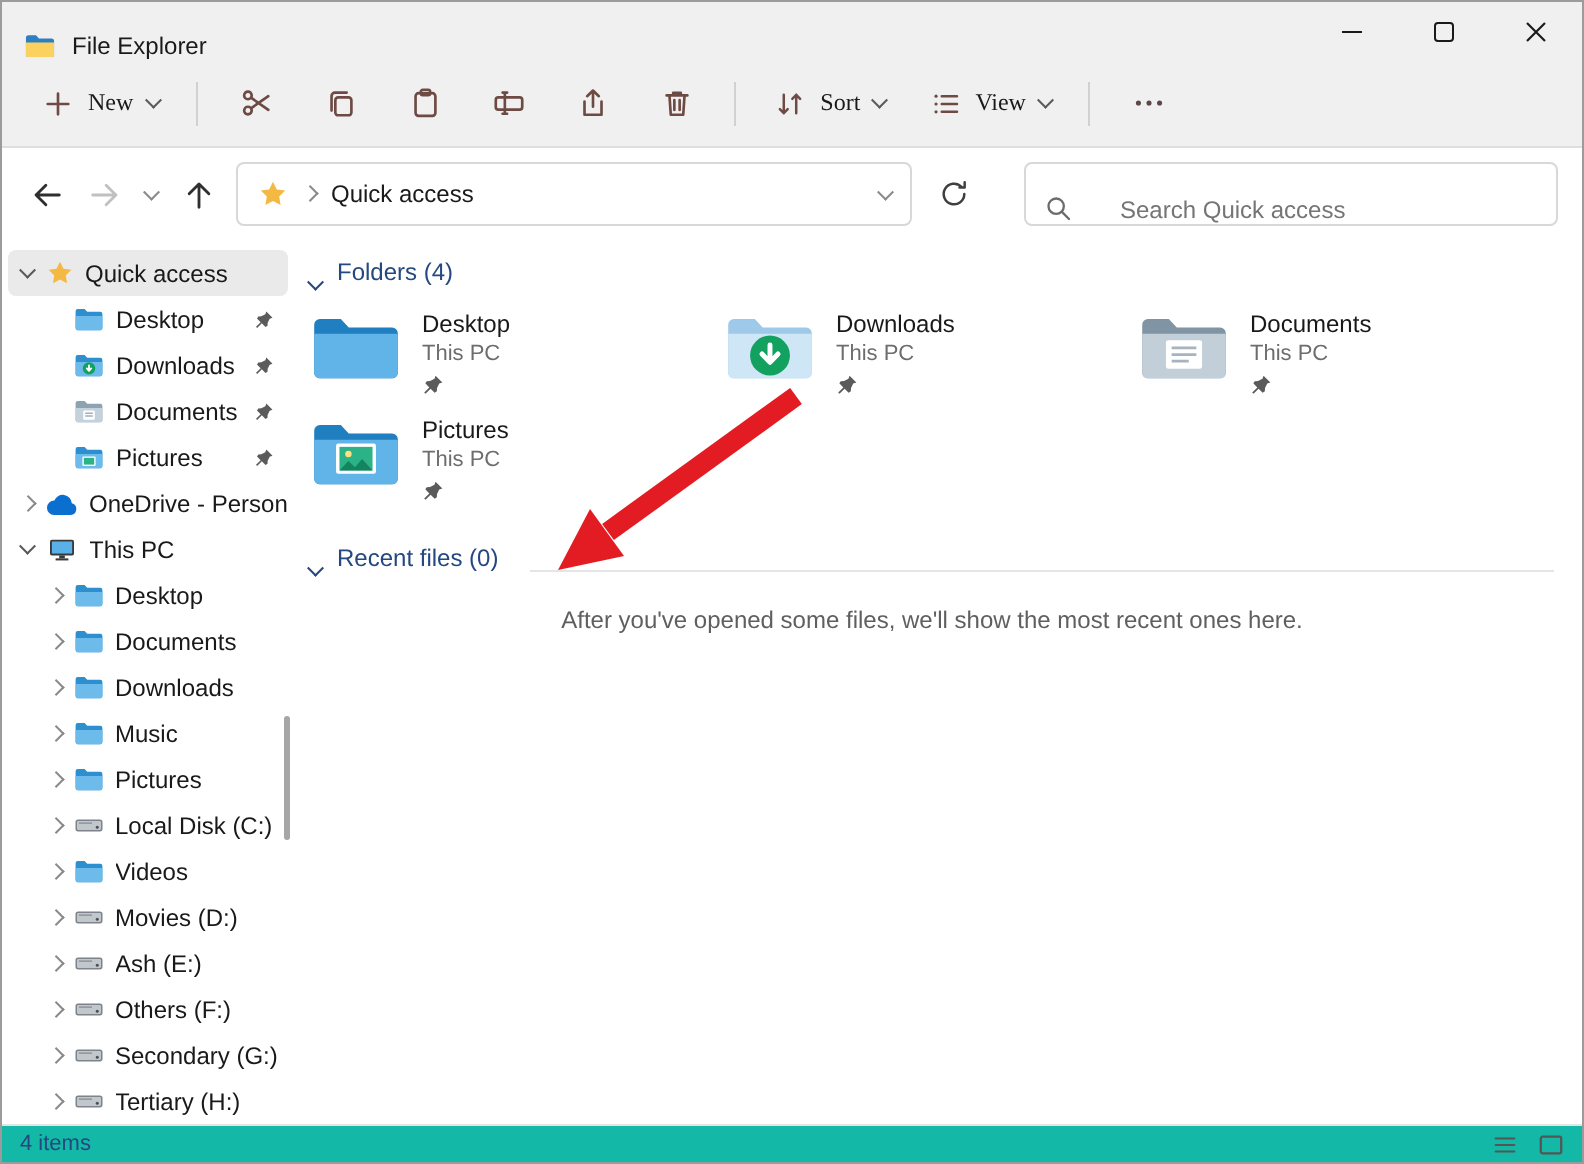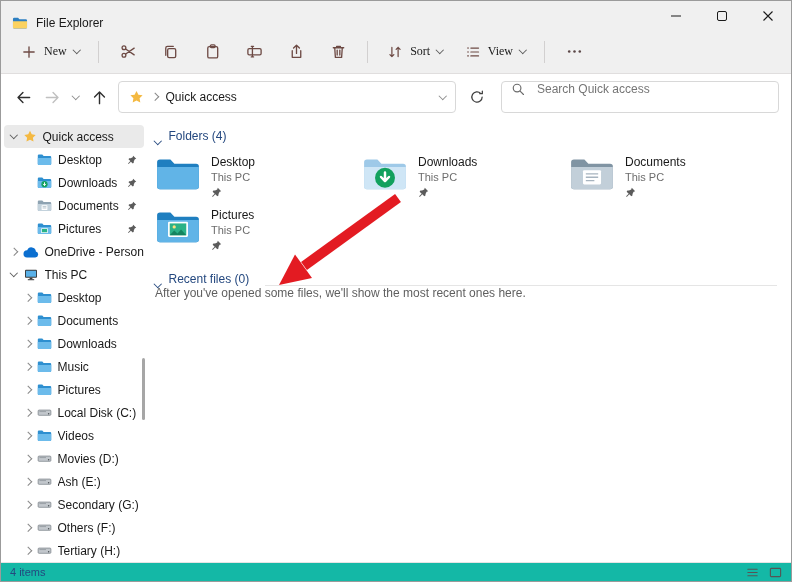--- a/index.html
+++ b/index.html
@@ -21,21 +21,21 @@
   .chev.d{transform:rotate(45deg);margin-top:-3px}
   .chev.r{transform:rotate(-45deg)}
   .chev.blue{border-color:#24487f}
   .chev.gray{border-color:#8a8a8a}
   
   .navbar{height:46px;background:#fff;display:flex;align-items:center;padding:0 12px 0 8px;flex:0 0 auto}
   .nav-btn{width:29px;height:30px;display:flex;align-items:center;justify-content:center;border:none;background:transparent;border-radius:4px}
   .breadcrumb{width:338px;height:32px;border:1px solid #d8d8d8;border-radius:4px;background:#fff;display:flex;align-items:center;padding:0 10px;gap:8px;margin-left:4px}
   .bc-label{font-size:12px;color:#1a1a1a}
   .bc-caret{margin-left:auto}
-  .searchbox{flex:1;height:32px;border:1px solid #d8d8d8;border-radius:4px;display:flex;align-items:flex-start;padding:0 9px;gap:11px;margin-left:10px;background:#fff}
+  .searchbox{flex:1;height:32px;border:1px solid #d8d8d8;border-radius:4px;display:flex;align-items:flex-end;padding:0 9px;gap:23px;margin-left:21px;background:#fff}
   .searchbox input{border:none;outline:none;flex:1;font-size:12px;font-family:inherit;color:#333;background:transparent}
   .searchbox input::placeholder{color:#757575}
   
   .main{flex:1;display:flex;overflow:hidden;position:relative;background:#fff}
   .sidebar{width:146px;padding-top:5px;position:relative;flex:0 0 auto;overflow:hidden}
   .sb-row{height:23px;display:flex;align-items:center;gap:6px;font-size:12px;color:#191919;padding-left:7px;margin:0 3px;border-radius:4px;white-space:nowrap}
   .sb-row.sel{background:#eaeaea}
   .sb-row .pin{margin-left:auto;margin-right:7px;display:flex}
   .ind-qa{padding-left:33px}
   .ind-pc{padding-left:21px}
@@ -45,21 +45,21 @@
   .sec-hdr{display:flex;align-items:flex-end;gap:8px;font-size:12px;color:#24487f}
   .hdr-line{flex:1;height:1px;background:#e5e5e5;margin-left:8px}
   .tiles{display:flex;flex-wrap:wrap;margin-top:11px;row-gap:9px}
   .tile{width:207px;display:flex;gap:10px}
   .tile-icon{display:flex}
   .tile-text{display:flex;flex-direction:column;padding-top:1px;align-items:flex-start}
   .tile-name{font-size:12px;color:#191919}
   .tile-loc{font-size:11px;color:#6d6d6d;margin-top:2px}
   .tile .pin{margin-top:4px;display:flex}
   .recent-hdr{margin-top:21px}
-  .empty-msg{text-align:left;font-size:12px;color:#5f5f5f}
+  .empty-msg{margin-top:17px;text-align:center;font-size:12px;color:#5f5f5f}
   
   .statusbar{height:19px;border-top:1px solid #e4e4e4;display:flex;align-items:center;padding:0 7px 0 9px;flex:0 0 auto;background:#14b8a6}
   .status-count{font-size:11px;color:#24487f}
   .status-icons{margin-left:auto;display:flex;gap:5px}
   .sv{width:18px;height:15px;display:flex;align-items:center;justify-content:center;border:none;background:transparent}
   .annot{position:absolute;left:0;top:0;z-index:40;pointer-events:none}
   .st{fill:none;stroke-linecap:round;stroke-linejoin:round}
 </style>
 </head>
 <body>
@@ -419,31 +419,31 @@
         <span class="sb-label">Ash (E:)</span>
       </div>
 
       <div class="sb-row ind-pc">
         <span class="chev r gray"></span>
         <svg width="15" height="15" viewBox="0 0 16 16">
             <rect x="1.2" y="5.4" width="13.6" height="5.6" rx="1" fill="#c2c7cc" stroke="#7c838a" stroke-width=".8"></rect>
             <circle cx="12.4" cy="9.2" r=".8" fill="#4a4f54"></circle>
             <path d="M2.6 7h7" stroke="#8d949b" stroke-width=".8"></path>
           </svg>
-        <span class="sb-label">Secondary (G:)</span>
+        <span class="sb-label">Others (F:)</span>
       </div>
 
       <div class="sb-row ind-pc">
         <span class="chev r gray"></span>
         <svg width="15" height="15" viewBox="0 0 16 16">
             <rect x="1.2" y="5.4" width="13.6" height="5.6" rx="1" fill="#c2c7cc" stroke="#7c838a" stroke-width=".8"></rect>
             <circle cx="12.4" cy="9.2" r=".8" fill="#4a4f54"></circle>
             <path d="M2.6 7h7" stroke="#8d949b" stroke-width=".8"></path>
           </svg>
-        <span class="sb-label">Others (F:)</span>
+        <span class="sb-label">Secondary (G:)</span>
       </div>
 
       <div class="sb-row ind-pc">
         <span class="chev r gray"></span>
         <svg width="15" height="15" viewBox="0 0 16 16">
             <rect x="1.2" y="5.4" width="13.6" height="5.6" rx="1" fill="#c2c7cc" stroke="#7c838a" stroke-width=".8"></rect>
             <circle cx="12.4" cy="9.2" r=".8" fill="#4a4f54"></circle>
             <path d="M2.6 7h7" stroke="#8d949b" stroke-width=".8"></path>
           </svg>
         <span class="sb-label">Tertiary (H:)</span>

